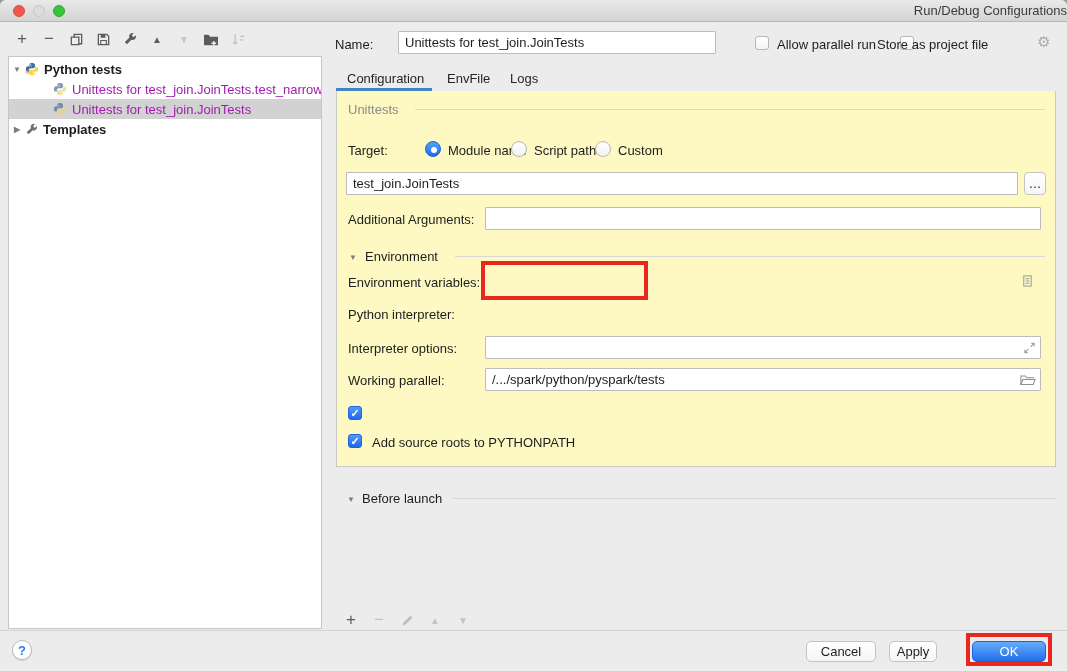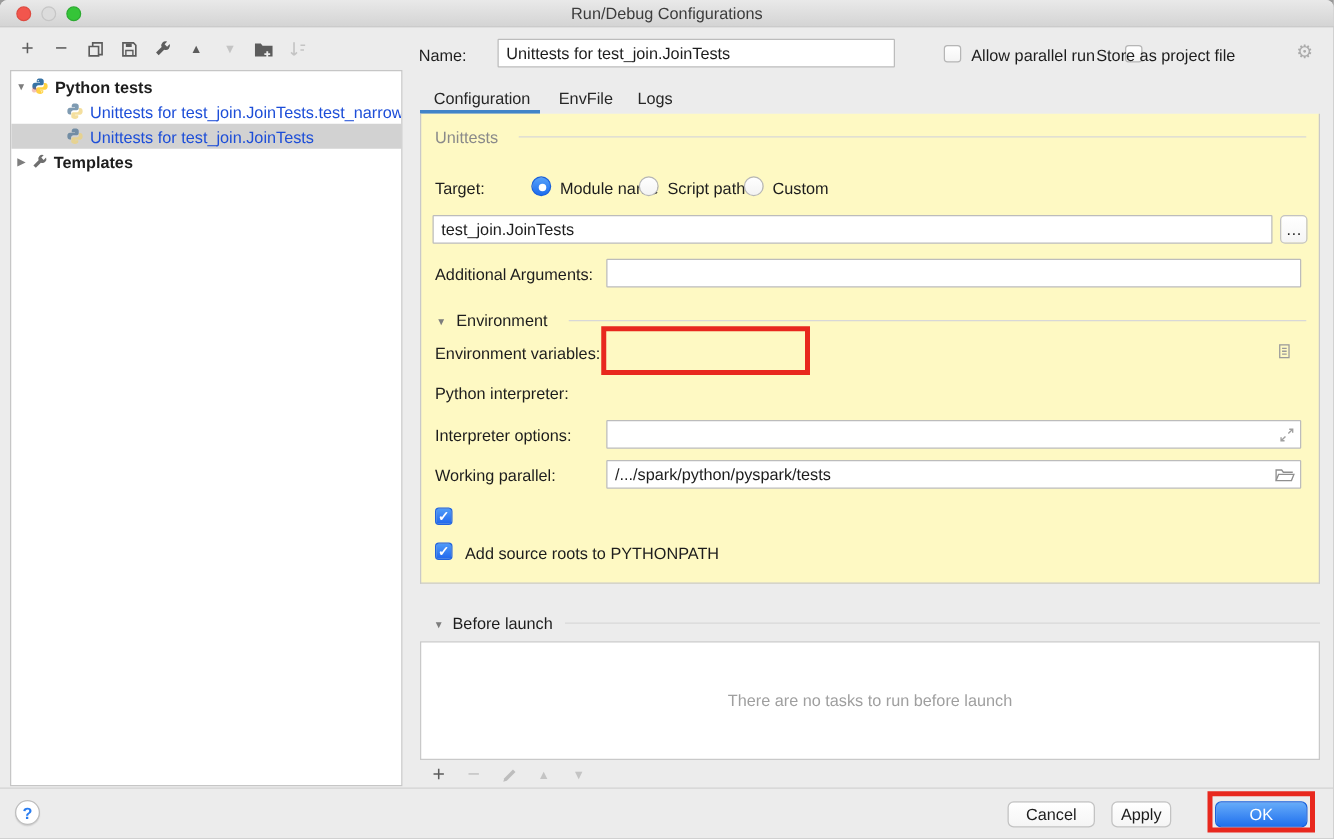--- a/index.html
+++ b/index.html
@@ -6,40 +6,40 @@
     --accent:#2f7bf0; --annotation:#e8281e; --tabline:#4184c8;
     --tred:#f2564d; --tgray:#dcdcdc; --tgreen:#35c538; --focusring:#a9c9f2;
   }
   *{box-sizing:border-box;margin:0;padding:0}
   body{background:#9a9a9a;font-family:"Liberation Sans",sans-serif;}
   #window{position:relative;width:1067px;height:671px;background:#ececec;
     font:13px "Liberation Sans",sans-serif;color:#1d1d1d;overflow:hidden;border-radius:6px 6px 0 0;}
   
   .titlebar{position:absolute;top:0;left:0;right:0;height:22px;
     background:linear-gradient(#e9e9e9,#d4d4d4);border-bottom:1px solid #b6b6b6;border-radius:6px 6px 0 0}
-  .title{position:absolute;top:3px;left:0;right:0;text-align:center;font-size:13px;color:#3c3c3c}
+  .title{position:absolute;top:3px;left:0;right:0;text-align:right;font-size:13px;color:#3c3c3c}
   .light{position:absolute;top:5px;width:12px;height:12px;border-radius:50%}
   .l-red{left:13px;background:var(--tred);border:1px solid #dd4b41}
   .l-min{left:33px;background:var(--tgray);border:1px solid #c6c6c6}
   .l-grn{left:53px;background:var(--tgreen);border:1px solid #2cab31}
   
   .ltoolbar{position:absolute;top:30px;left:14px;display:flex;gap:11px;align-items:center}
   .tbtn{width:16px;height:18px;display:flex;align-items:center;justify-content:center;color:#5c5c5c}
   .tbtn.disabled{color:#c4c4c4}
   .glyph-pm{font-size:17px;line-height:16px;font-weight:400}
   .glyph-arrow{font-size:10px}
   
   .tree{position:absolute;left:8px;top:56px;width:314px;height:573px;background:#fff;
     border:1px solid #c6c6c6;overflow:hidden;padding-top:2px}
   .trow{display:flex;align-items:center;height:20px;white-space:nowrap;overflow:hidden;cursor:default}
   .trow .twisty{width:16px;text-align:center;color:#7d7d7d;font-size:8px;flex:none}
   .trow .ticon{margin-right:5px;flex:none;display:flex}
   .trow.indent{padding-left:44px}
   .trow.bold{font-weight:bold}
-  .trow.dim{color:#1d4ed8}
+  .trow.dim{color:#a21caf}
   .trow.selected{background:#d2d2d2}
   .faded{filter:grayscale(.35) opacity(.7)}
   
   .field{position:absolute;background:#fff;border:1px solid #bcbcbc;height:23px;
     font:13px "Liberation Sans",sans-serif;color:#1d1d1d;padding:0 6px;border-radius:1px}
   input.field{outline:none}
   .lbl{position:absolute;white-space:nowrap}
   .hrule{position:absolute;border-top:1px solid #d8d8d8;height:0}
   .sec-twisty{position:absolute;font-size:8px;color:#7d7d7d}
   
@@ -261,23 +261,20 @@
       </span>
     <span class="cb checked" style="left:11px;top:343px">
         <span>✓</span>
       </span>
     <div class="lbl" style="left:35px;top:344px">Add source roots to PYTHONPATH</div>
   </div>
 
   <div class="sec-twisty" style="left:347px;top:495px">▼</div>
   <div class="lbl" style="left:362px;top:491px">Before launch</div>
   <div class="hrule" style="left:452px;right:11px;top:498px"></div>
-  <div class="bl-box">
-    <span>There are no tasks to run before launch</span>
-  </div>
   <div class="bl-toolbar">
     <div class="tbtn">
       <span class="glyph-pm">+</span>
       </div>
     <div class="tbtn disabled">
       <span class="glyph-pm">−</span>
       </div>
     <div class="tbtn disabled">
       <span>
           <svg width="13" height="13" viewBox="0 0 16 16">

